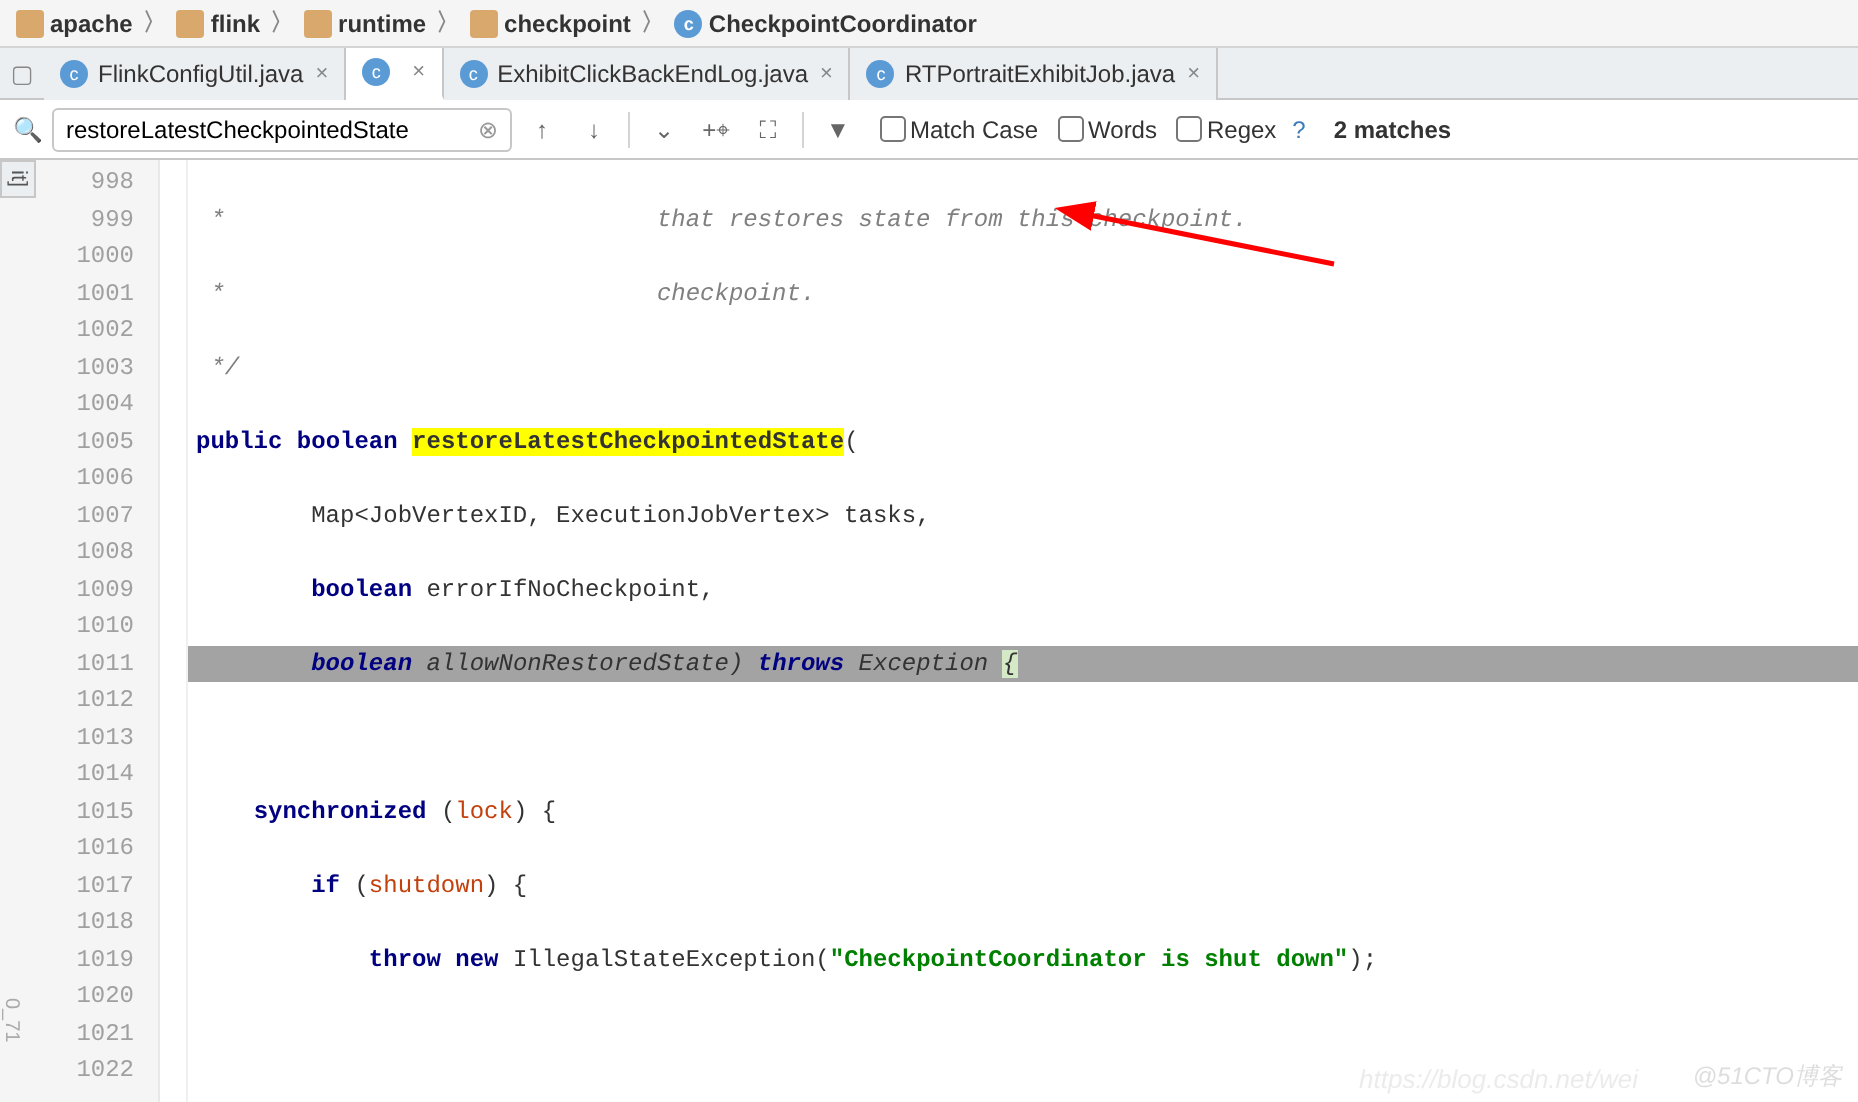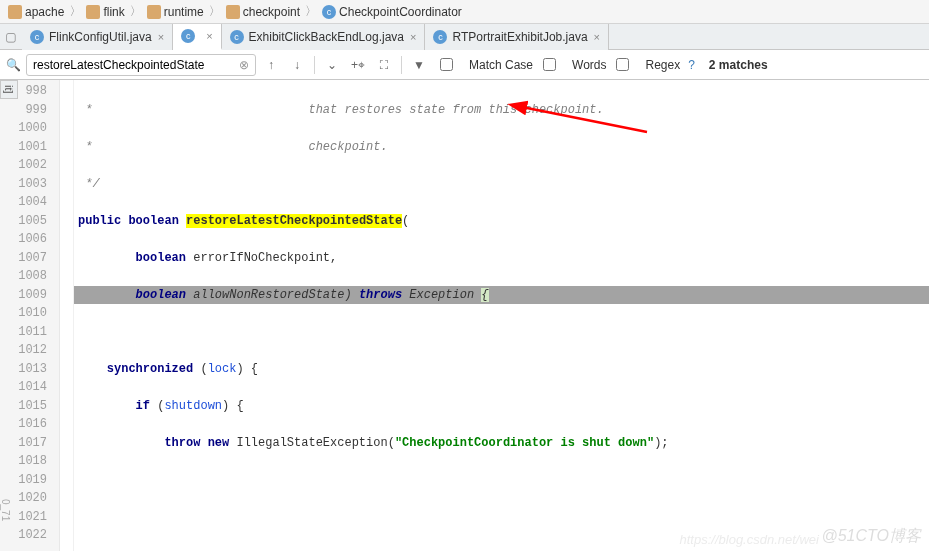--- a/index.html
+++ b/index.html
@@ -1,57 +1,57 @@
 <!DOCTYPE html>
 <html><head>
 <meta charset="utf-8">
 <style>
 * { margin: 0; padding: 0; box-sizing: border-box; }
 body { font-family: "Segoe UI", Arial, sans-serif; font-size: 12px; background: #fff; color: #333; overflow: hidden; width: 929px; height: 551px; position: relative; }
-.breadcrumb { display: flex; align-items: center; padding: 4px 8px; background: #f5f5f5; border-bottom: 1px solid #d4d4d4; height: 24px; }
+.breadcrumb { display: flex; align-items: center; padding: 4px 8px; background: #f5f5f5; border-bottom: 1px solid #d4d4d4; height: 24px; font-weight: bold; }
 .breadcrumb .crumb { display: flex; align-items: center; color: #333; cursor: pointer; }
 .breadcrumb .crumb .ficon { width: 14px; height: 14px; margin-right: 3px; display: inline-block; background: #d9a86c; border-radius: 2px; }
 .breadcrumb .crumb.cls .ficon { background: #5b9bd5; border-radius: 50%; font-size: 9px; color: #fff; text-align: center; line-height: 14px; }
 .breadcrumb .sep { margin: 0 5px; color: #888; }
 .tabs { display: flex; align-items: center; background: #eceff1; border-bottom: 1px solid #c7c7c7; height: 26px; padding-left: 22px; position: relative; }
 .minimize-icon { position: absolute; left: 4px; top: 6px; width: 14px; height: 14px; cursor: pointer; color: #888; display: flex; align-items: center; justify-content: center; }
 .tab { display: flex; align-items: center; padding: 4px 8px; border-right: 1px solid #c7c7c7; cursor: pointer; background: #eceff1; height: 26px; }
 .tab.active { background: #fff; border-bottom: 2px solid #fff; margin-bottom: -1px; }
 .tab .ficon { width: 14px; height: 14px; margin-right: 5px; background: #5b9bd5; border-radius: 50%; font-size: 9px; color: #fff; text-align: center; line-height: 14px; display: inline-block; }
 .tab .close { margin-left: 6px; color: #888; font-size: 11px; }
 .searchbar { display: flex; align-items: center; background: #fff; border-bottom: 1px solid #c7c7c7; height: 30px; padding: 0 6px; gap: 4px; }
 .left-tab { position: absolute; left: 0; top: 80px; writing-mode: vertical-rl; padding: 4px 2px; background: #eceff1; border: 1px solid #c7c7c7; font-size: 11px; color: #555; }
 .searchbar .sicon { width: 16px; height: 16px; display: flex; align-items: center; justify-content: center; color: #666; }
 .searchbar input { border: 1px solid #c7c7c7; border-radius: 3px; padding: 2px 24px 2px 6px; font-size: 12px; width: 230px; height: 22px; }
 .search-wrap { position: relative; }
 .search-wrap .clear { position: absolute; right: 4px; top: 3px; width: 16px; height: 16px; color: #999; cursor: pointer; display: flex; align-items: center; justify-content: center; }
 .tb-btn { width: 22px; height: 22px; display: flex; align-items: center; justify-content: center; color: #666; cursor: pointer; border-radius: 3px; }
 .tb-sep { width: 1px; height: 18px; background: #d4d4d4; margin: 0 2px; }
-.chk { display: flex; align-items: center; gap: 16px; margin-left: 6px; }
+.chk { display: flex; align-items: center; gap: 2px; margin-left: 6px; }
 .chk input { width: 13px; height: 13px; }
 .matches { margin-left: 10px; font-weight: bold; color: #333; }
 .help { color: #3a7bb8; cursor: pointer; margin-left: 4px; }
 .editor { display: flex; height: calc(551px - 24px - 26px - 30px); overflow: hidden; }
-.gutter { width: 60px; background: #f5f5f5; border-right: 1px solid #e8e8e8; text-align: right; padding-right: 12px; color: #a0a0a0; font-family: "Courier New", monospace; font-size: 12px; line-height: 18.5px; padding-top: 2px; user-select: none; }
+.gutter { width: 80px; background: #f5f5f5; border-right: 1px solid #e8e8e8; text-align: right; padding-right: 12px; color: #a0a0a0; font-family: "Courier New", monospace; font-size: 12px; line-height: 18.5px; padding-top: 2px; user-select: none; }
 .gutter .ln { height: 18.5px; }
 .marker-col { width: 14px; background: #fff; border-right: 1px solid #f0f0f0; }
 .code { flex: 1; font-family: "Courier New", monospace; font-size: 12px; line-height: 18.5px; padding-top: 2px; white-space: pre; overflow: hidden; position: relative; }
 .code .line { height: 18.5px; padding-left: 4px; }
 .code .hl-line { background: #a3a3a3; font-style: italic; }
 .kw { color: #000080; font-weight: bold; }
 .ann { color: #808000; font-weight: bold; font-style: italic; }
 .cm { color: #808080; font-style: italic; }
 .str { color: #008000; font-weight: bold; }
 .taghl { color: #008000; font-style: italic; }
 .search-hl { background: #ffff00; font-weight: bold; }
-.purple { color: #1d4ed8; }
+.purple { color: #c2410c; }
 .bracket-hl { background: #d4e9c6; }
 .arrow-ann { position: absolute; left: 400px; top: 3px; pointer-events: none; }
 .arrow-ann svg { overflow: visible; }
-.watermark { position: absolute; right: 8px; bottom: 4px; color: rgba(120,120,120,.25); font-size: 16px; font-style: italic; pointer-events: none; }
+.watermark { position: absolute; right: 8px; bottom: 4px; color: rgba(120,120,120,.25); font-size: 12px; font-style: italic; pointer-events: none; }
 .watermark2 { position: absolute; right: 110px; bottom: 4px; color: rgba(120,120,120,.15); font-size: 13px; font-style: italic; pointer-events: none; }
 .ver { position: absolute; left: 0; bottom: 30px; writing-mode: vertical-rl; color: #aaa; font-size: 10px; }
 </style>
 </head>
 <body>
 
 <div class="breadcrumb">
   <span class="crumb">
       <span class="ficon"></span>
       <span>apache</span>
@@ -160,20 +160,21 @@
       <div class="ln">1020</div>
       <div class="ln">1021</div>
       <div class="ln">1022</div>
   </div>
   <div class="marker-col"></div>
   <div class="code">
 <div class="line"><span class="cm"> *                              that restores state from this checkpoint.</span></div>
 <div class="line"><span class="cm"> *                              checkpoint.</span></div>
 <div class="line"><span class="cm"> */</span></div>
 <div class="line"><span class="kw">public</span> <span class="kw">boolean</span> <span class="search-hl">restoreLatestCheckpointedState</span>(</div>
+<div class="line">        <span>Map&lt;JobVertexID, ExecutionJobVertex&gt; tasks,</span></div>
 <div class="line">        <span class="kw">boolean</span> <span>errorIfNoCheckpoint,</span></div>
 <div class="line hl-line">        <span class="kw">boolean</span> <span>allowNonRestoredState)</span> <span class="kw">throws</span> <span>Exception</span> <span class="bracket-hl">{</span></div>
 <div class="line"></div>
 <div class="line">    <span class="kw">synchronized</span> <span>(</span><span class="purple">lock</span><span>) {</span></div>
 <div class="line">        <span class="kw">if</span> <span>(</span><span class="purple">shutdown</span><span>) {</span></div>
 <div class="line">            <span class="kw">throw new</span> <span>IllegalStateException(</span><span class="str">"CheckpointCoordinator is shut down"</span><span>);</span></div>
 
 
 
 

